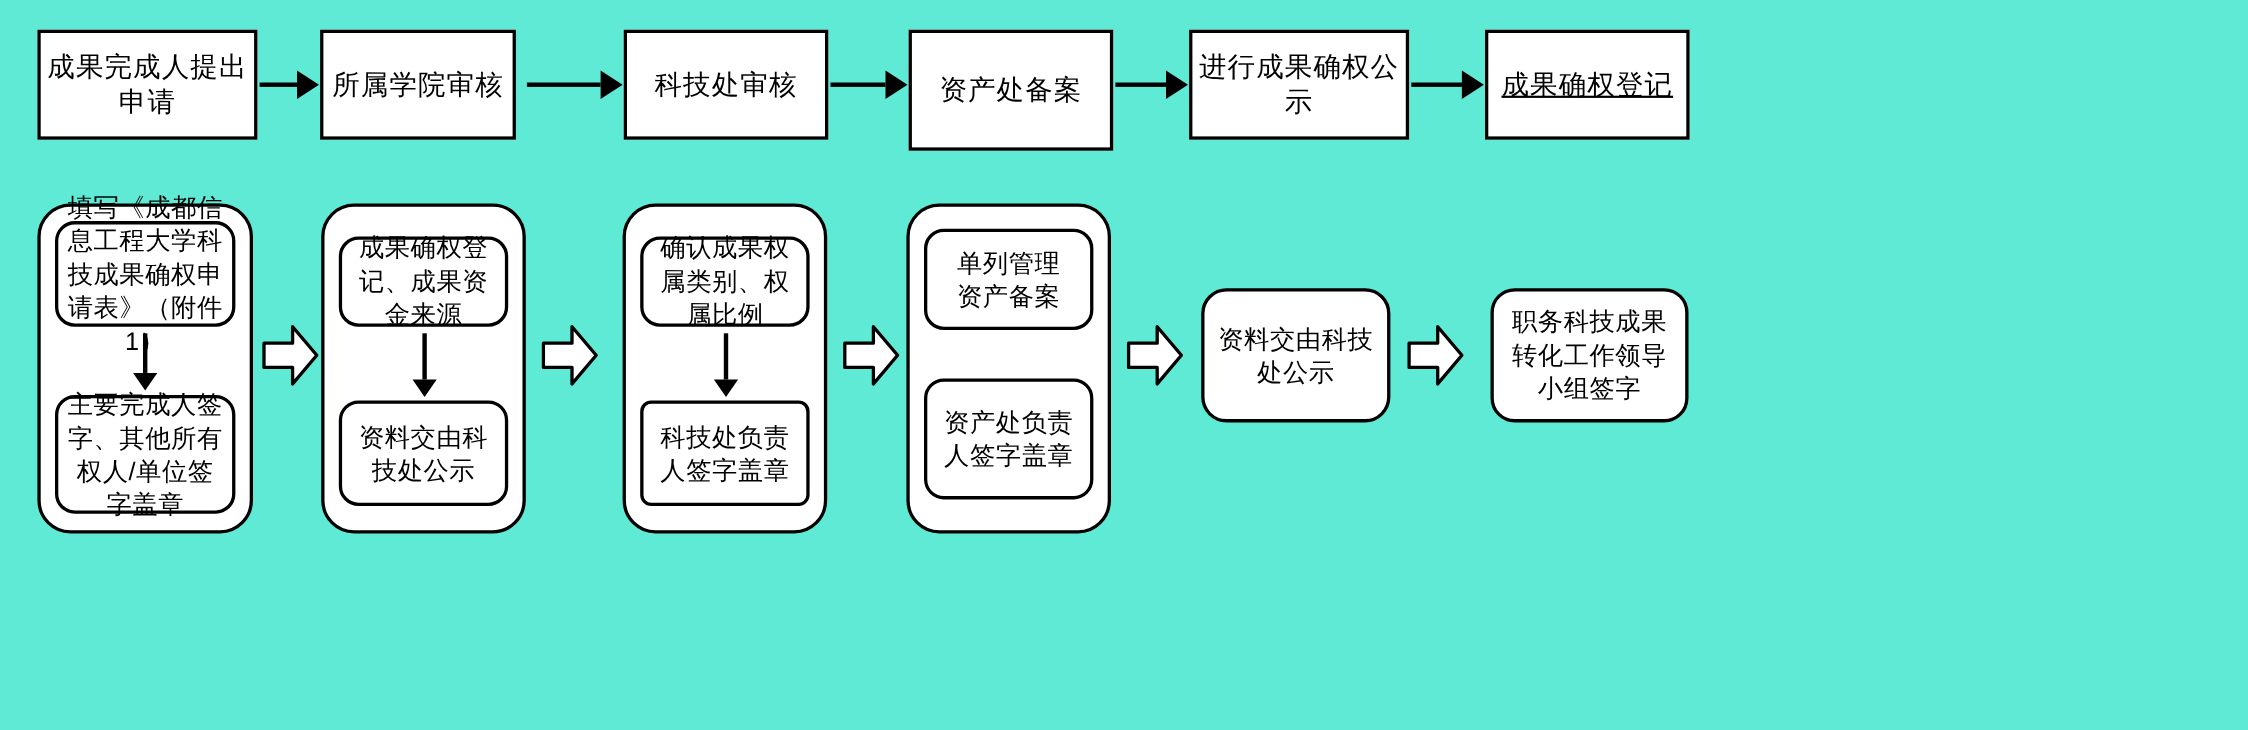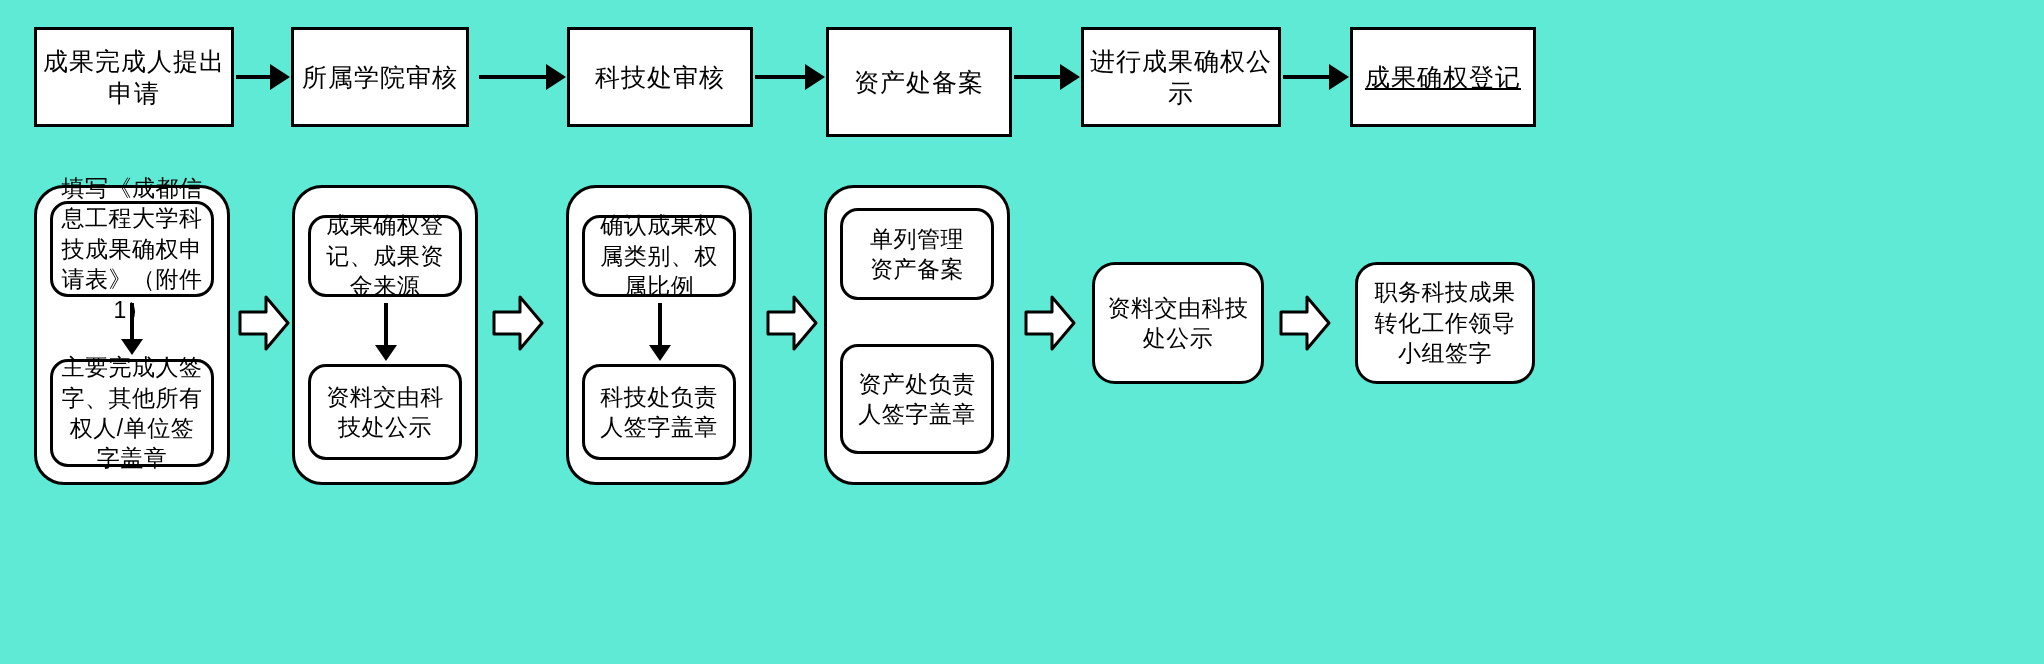--- a/index.html
+++ b/index.html
@@ -185,21 +185,21 @@
       <polygon points="2,18 28,18 28,3 50,29 28,55 28,40 2,40" fill="#ffffff" stroke="#000000" stroke-width="3" stroke-linejoin="round"></polygon>
     </svg>
   </div>
 
   <div class="group-box" style="left:566px; top:185px; width:186px; height:300px;"></div>
   <div class="sub-box" style="left:582px; top:215px; width:154px; height:82px;">确认成果权属类别、权属比例</div>
   <div class="down-arrow" style="left:649px; top:303px;">
     <div class="shaft" style="height:42px;"></div>
       <div class="head"></div>
   </div>
-  <div class="sub-box" style="left:582px; top:364px; width:154px; height:96px;">科技处负责人签字盖章</div>
+  <div class="sub-box" style="left:582px; top:364px; width:154px; height:96px;border-radius:10px;">科技处负责人签字盖章</div>
 
   <div class="block-arrow" style="left:766px; top:294px;">
     <svg width="52" height="58" viewBox="0 0 52 58">
       <polygon points="2,18 28,18 28,3 50,29 28,55 28,40 2,40" fill="#ffffff" stroke="#000000" stroke-width="3" stroke-linejoin="round"></polygon>
     </svg>
   </div>
 
   <div class="group-box" style="left:824px; top:185px; width:186px; height:300px;"></div>
   <div class="sub-box" style="left:840px; top:208px; width:154px; height:92px; white-space:pre-line;">单列管理
 资产备案</div>

